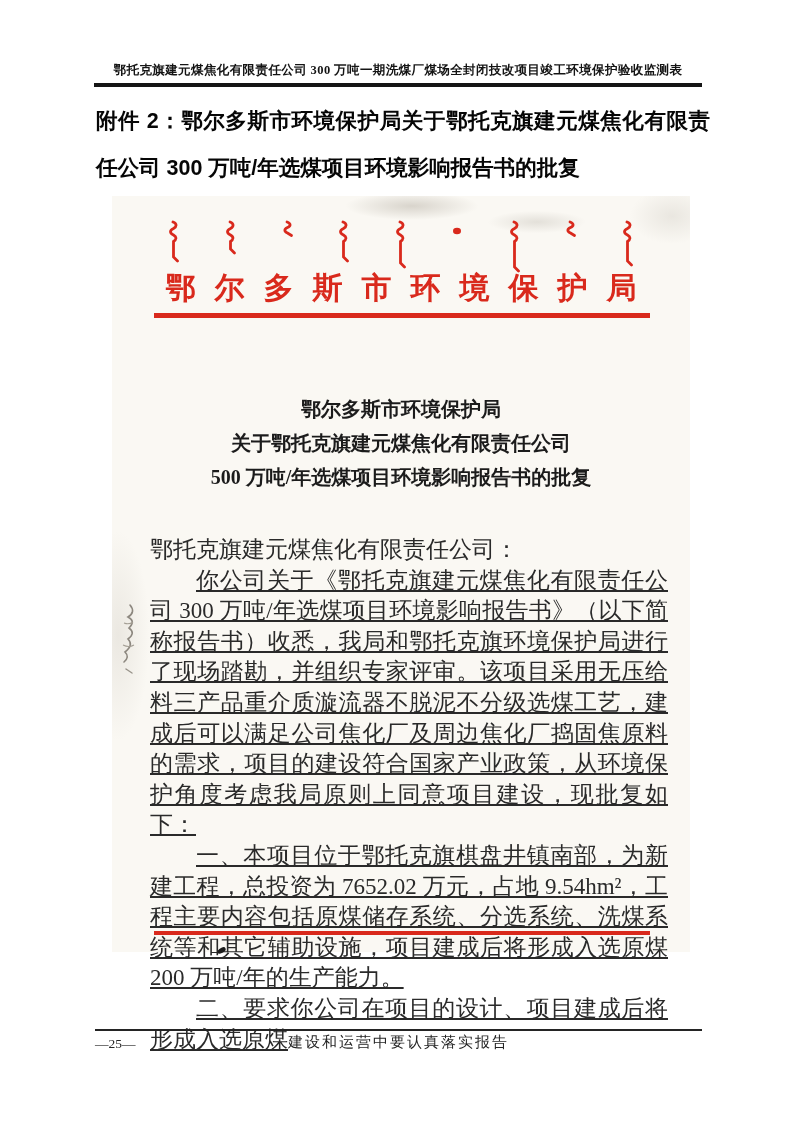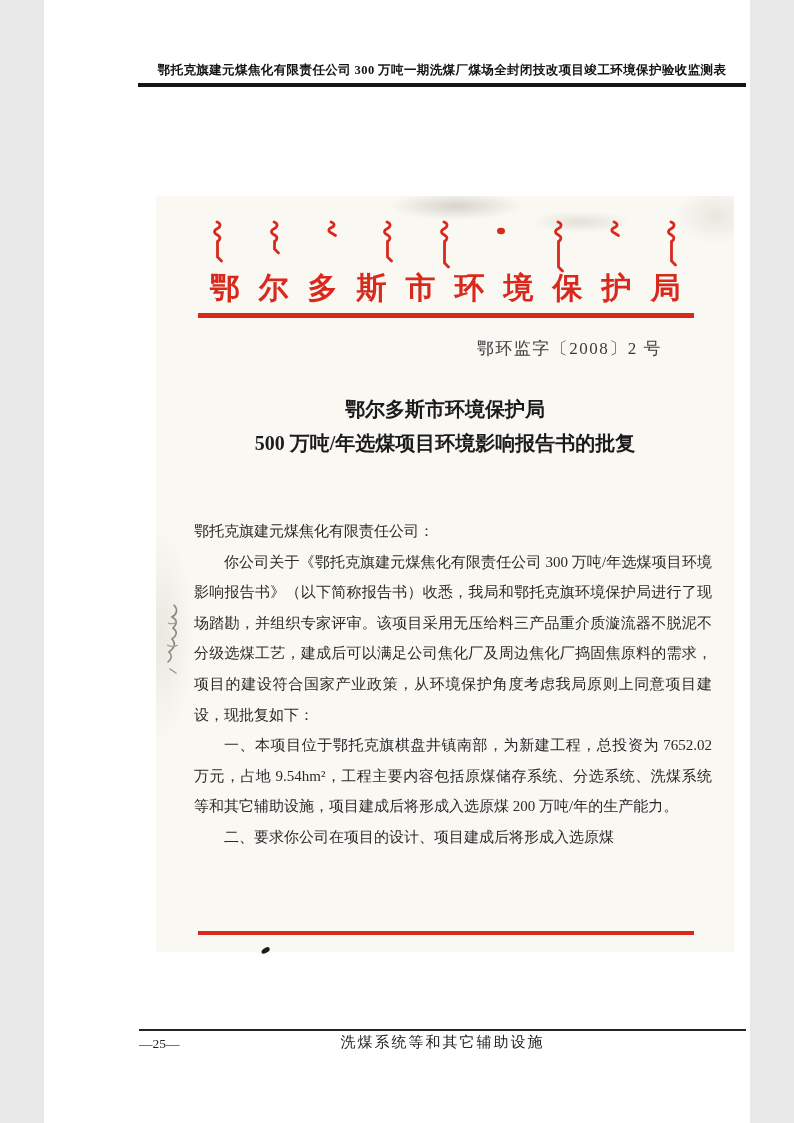--- a/index.html
+++ b/index.html
@@ -1,18 +1,18 @@
 <!DOCTYPE html>
 <html><head>
 <meta charset="utf-8">
 <style>
   * { margin:0; padding:0; box-sizing:border-box; }
   html,body { background:#e8e8e8; }
   .page {
-    position:relative; width:706px; height:1123px; margin:0 auto;
+    position:relative; width:794px; height:1123px; margin:0 auto;
     background:#ffffff; overflow:hidden;
     font-family:"Liberation Serif", serif; color:#222;
   }
   
   .running-header {
     position:absolute; top:62px; left:94px; width:608px;
     text-align:center; font-size:12.5px; font-weight:bold; color:#141414;
     letter-spacing:0.4px; white-space:nowrap;
   }
   .header-rule {
@@ -54,26 +54,26 @@
   .doc-number {
     position:absolute; top:141px; right:72px;
     font-size:17px; color:#3a3a3a; letter-spacing:1.5px;
   }
   .letter-title {
     position:absolute; top:196px; left:0; width:100%;
     text-align:center; font-weight:bold; font-size:20px;
     line-height:34px; color:#1b1b1b;
   }
   .letter-body {
-    position:absolute; top:320px; left:38px; width:518px;
-    font-size:15px; line-height:30.6px; color:#2a2a2a;
+    position:absolute; top:339px; left:38px; width:518px;
+    font-size:23px; line-height:30.6px; color:#2a2a2a;
     text-align:justify; text-justify:inter-ideograph;
   }
   .letter-body p { margin:0; }
-  .letter-body p.indent { text-indent:2em; }
+  .letter-body p.indent { text-indent:2em;text-decoration:underline; }
   .margin-scribble { position:absolute; left:4px; top:405px; opacity:0.75; }
   .ink-speck {
     position:absolute; left:217px; top:948px; width:9px; height:5px;
     background:#1c1c1c; border-radius:60% 40% 55% 45%;
     transform:rotate(-25deg);
   }
   
   .footer-rule {
     position:absolute; top:1029px; left:95px; width:607px;
     border-top:2px solid #242424;
@@ -88,20 +88,21 @@
   }
 </style>
 </head>
 <body>
 
 <div class="page">
 
   <div class="running-header">鄂托克旗建元煤焦化有限责任公司 300 万吨一期洗煤厂煤场全封闭技改项目竣工环境保护验收监测表</div>
   <div class="header-rule"></div>
 
+  <div class="attachment-heading">附件 2：鄂尔多斯市环境保护局关于鄂托克旗建元煤焦化有限责任公司 300 万吨/年选煤项目环境影响报告书的批复</div>
 
   <div class="scan">
 
     <div class="mongolian-row" id="mongolian">
         <svg width="14" height="54">
           <path d="M7 2 c4 1.5 4 4.5 0.5 6.5 c-4 2 -4 4.5 0 6.5 c3.5 2 3 4.5 0 6.5 L7.5 37 l4 4" stroke="#d9291c" fill="none" stroke-width="2.8" stroke-linecap="round"></path>
         </svg>
         <svg width="14" height="54">
           <path d="M7 2 c4 1.5 4 4.5 0.5 6.5 c-4 2 -4 4.5 0 6.5 c3.5 2 3 4.5 0 6.5 L7.5 29 l4 4" stroke="#d9291c" fill="none" stroke-width="2.8" stroke-linecap="round"></path>
         </svg>
@@ -125,24 +126,24 @@
         </svg>
         <svg width="14" height="54">
           <path d="M7 2 c4 1.5 4 4.5 0.5 6.5 c-4 2 -4 4.5 0 6.5 c3.5 2 3 4.5 0 6.5 L7.5 41 l4 4" stroke="#d9291c" fill="none" stroke-width="2.8" stroke-linecap="round"></path>
         </svg>
       </div>
 
     <div class="agency-name">鄂尔多斯市环境保护局</div>
 
     <div class="red-rule top"></div>
 
-    <div class="doc-number">鄂环监字〔2008〕2 号</div>
 
     <div class="letter-title">
       <div>鄂尔多斯市环境保护局</div>
+      <div>关于鄂托克旗建元煤焦化有限责任公司</div>
       <div>500 万吨/年选煤项目环境影响报告书的批复</div>
     </div>
 
     <div class="letter-body">
       <p>鄂托克旗建元煤焦化有限责任公司：</p>
       <p class="indent">你公司关于《鄂托克旗建元煤焦化有限责任公司 300 万吨/年选煤项目环境影响报告书》（以下简称报告书）收悉，我局和鄂托克旗环境保护局进行了现场踏勘，并组织专家评审。该项目采用无压给料三产品重介质漩流器不脱泥不分级选煤工艺，建成后可以满足公司焦化厂及周边焦化厂捣固焦原料的需求，项目的建设符合国家产业政策，从环境保护角度考虑我局原则上同意项目建设，现批复如下：</p>
       <p class="indent">一、本项目位于鄂托克旗棋盘井镇南部，为新建工程，总投资为 7652.02 万元，占地 9.54hm²，工程主要内容包括原煤储存系统、分选系统、洗煤系统等和其它辅助设施，项目建成后将形成入选原煤 200 万吨/年的生产能力。</p>
       <p class="indent">二、要求你公司在项目的设计、项目建成后将形成入选原煤</p>
     </div>
 
@@ -151,16 +152,16 @@
     <svg class="margin-scribble" width="26" height="90" viewBox="0 0 26 90">
       <path d="M14 4 q6 7 -2 12 q8 4 1 11 q7 5 -1 11 q6 6 -3 13 q5 5 -1 10" stroke="#6b655c" stroke-width="1.6" fill="none" stroke-linecap="round"></path>
       <path d="M8 22 q5 2 9 -1 M7 44 q6 3 11 0" stroke="#8a8478" stroke-width="1.1" fill="none"></path>
       <path d="M10 68 l6 4" stroke="#7a746a" stroke-width="1.4" fill="none" stroke-linecap="round"></path>
     </svg>
   </div>
 
   <div class="ink-speck"></div>
 
   <div class="footer-rule"></div>
-  <div class="footer-company">洗煤系统等和其它辅助设施</div>
+  <div class="footer-company">建设和运营中要认真落实报告</div>
   <div class="footer-page">—25—</div>
 
 </div>
 
 </body></html>

